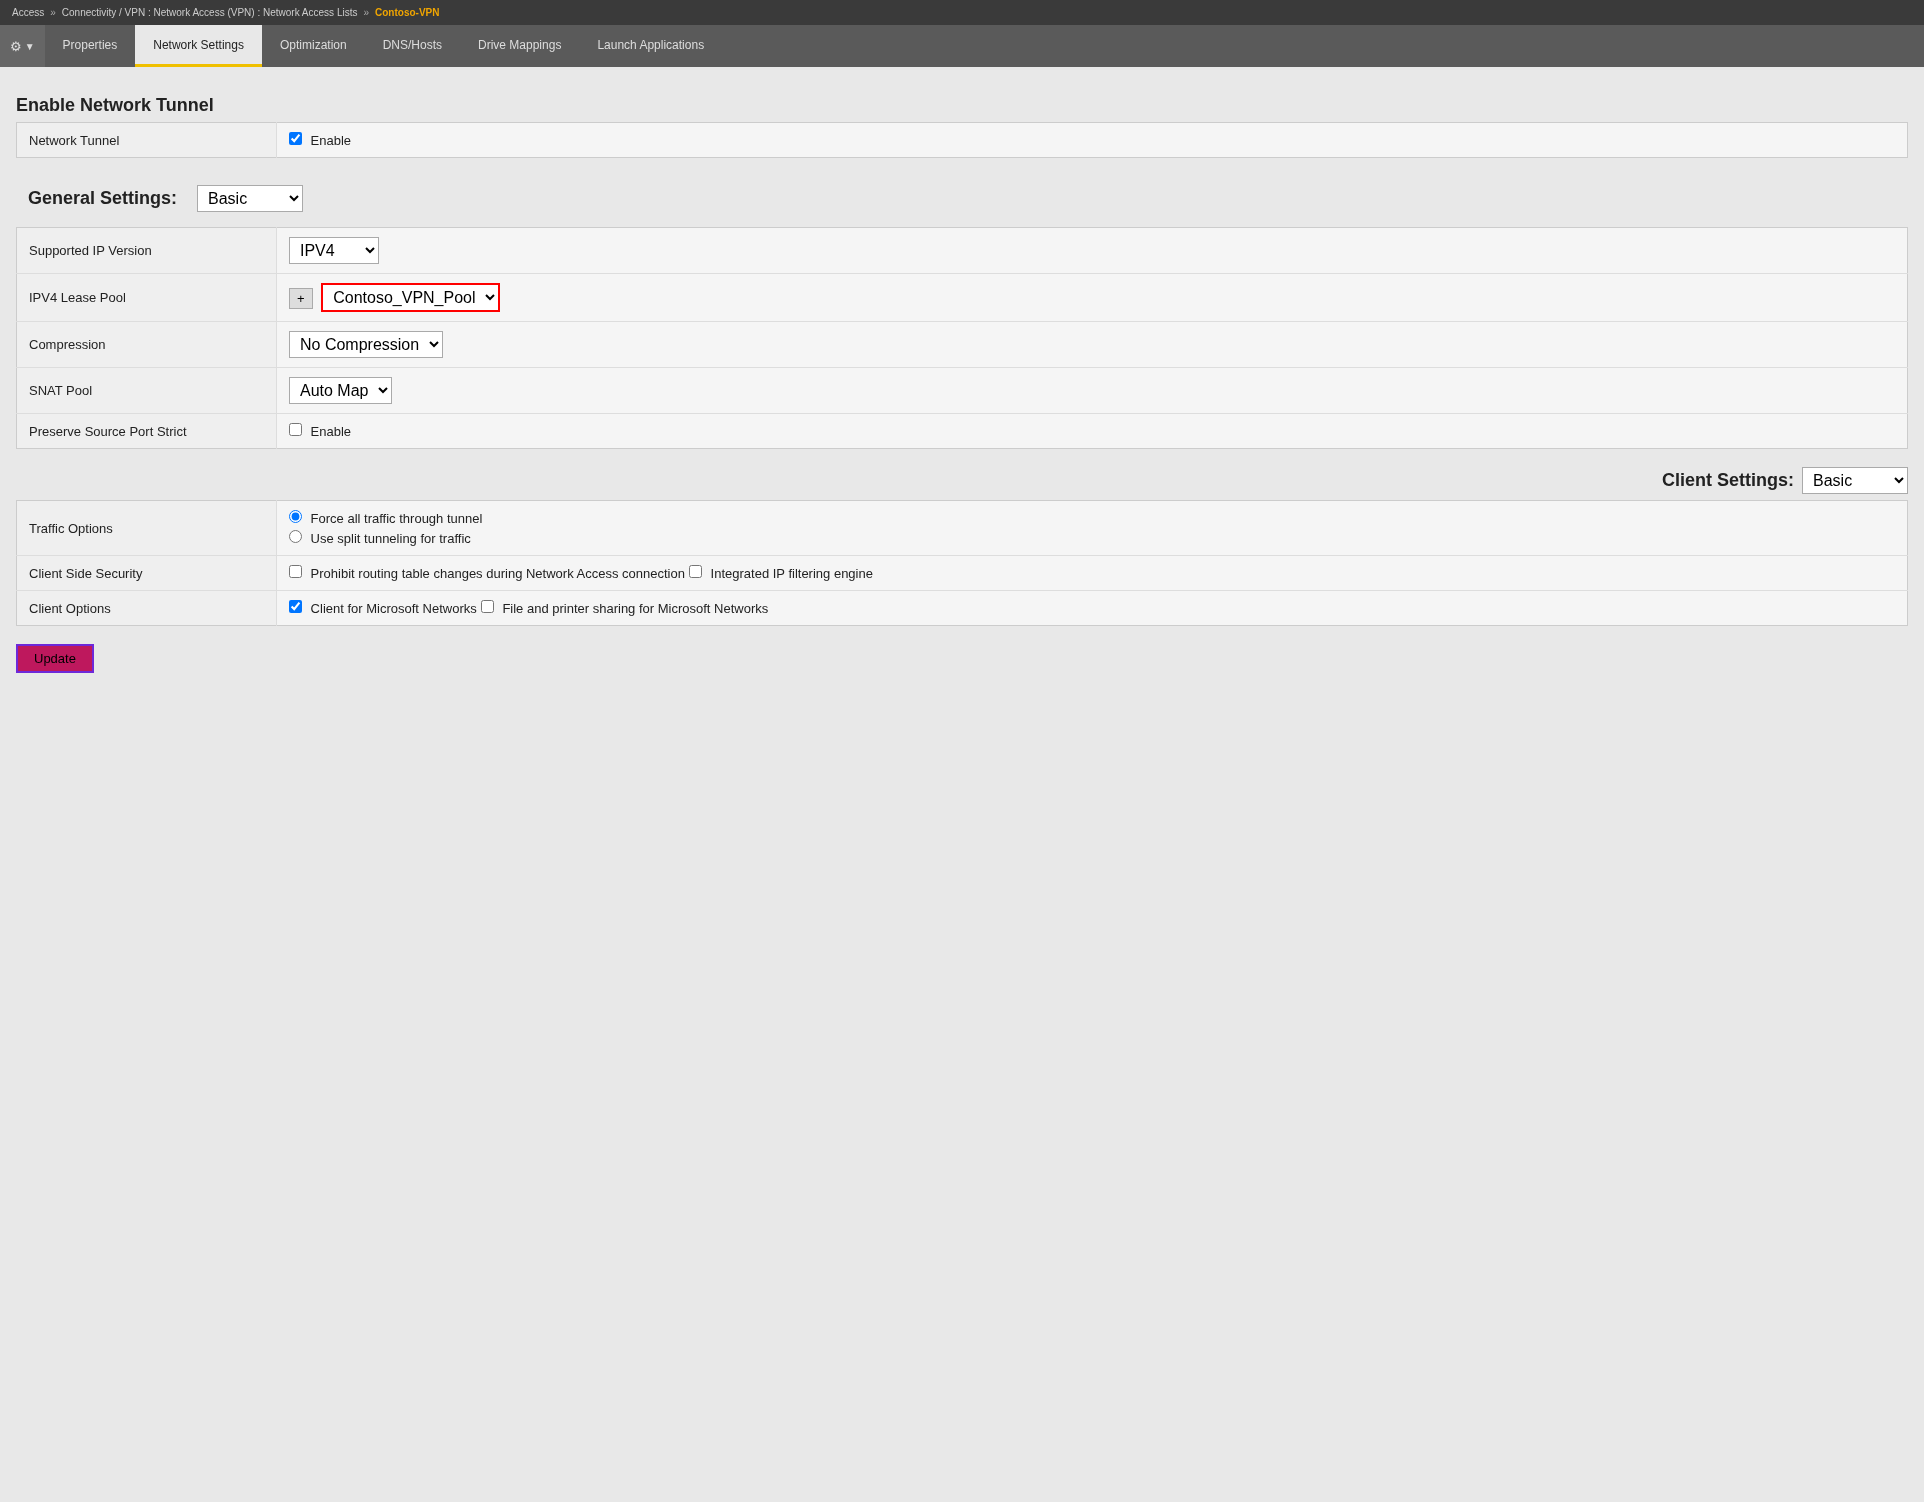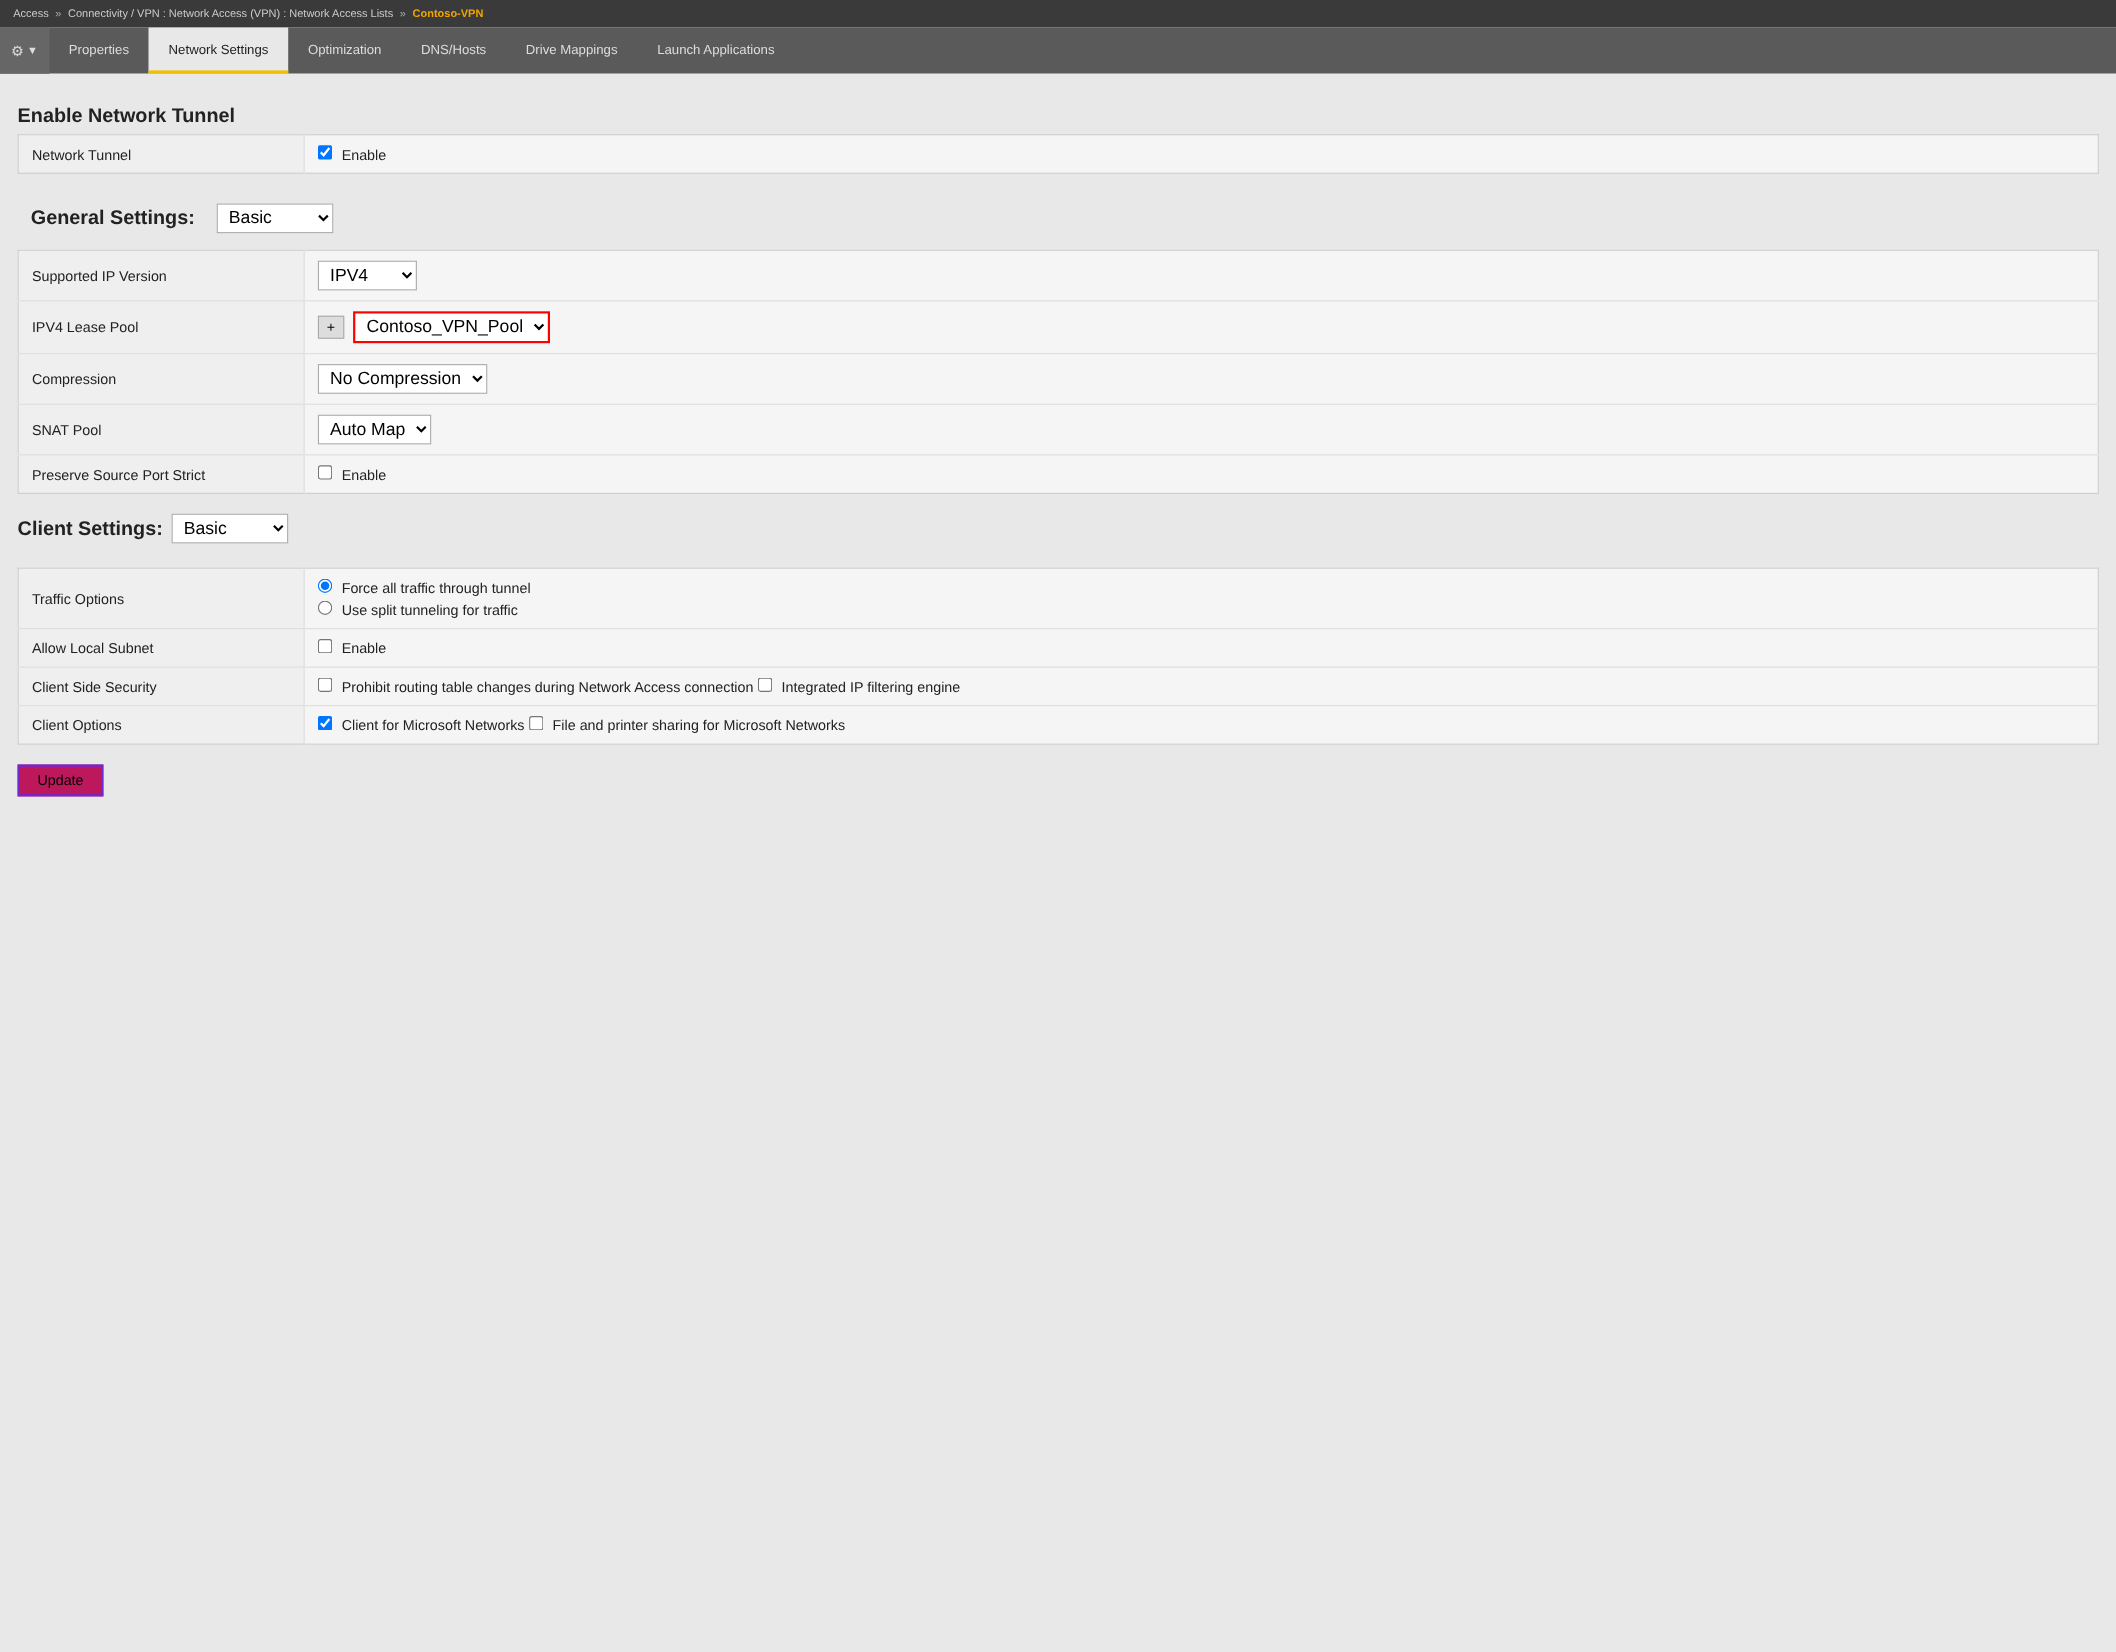--- a/index.html
+++ b/index.html
@@ -137,21 +137,22 @@
     .red-highlight {
       border: 2px solid red !important;
       outline: none;
     }
 
     
     .client-settings-header {
       display: flex;
       align-items: center;
       gap: 8px;
-      margin-bottom: 22px;
+      margin-bottom: 6px;
+      justify-content: flex-end;
     }
 
     .radio-group {
       display: flex;
       flex-direction: column;
       gap: 4px;
     }
 
     .checkbox-group {
       display: flex;
@@ -287,28 +288,20 @@
           <label>
             <input type="radio" name="traffic" checked="" style=""> Force all traffic through tunnel
           </label>
           <label>
             <input type="radio" name="traffic" style=""> Use split tunneling for traffic
           </label>
         </div>
       </td>
     </tr>
 
-    <tr>
-      <td>Allow Local Subnet</td>
-      <td>
-        <label>
-          <input type="checkbox" style=""> Enable
-        </label>
-      </td>
-    </tr>
 
     <tr>
       <td>Client Side Security</td>
       <td>
         <div class="checkbox-group">
           <label>
             <input type="checkbox" style=""> Prohibit routing table changes during Network Access connection
           </label>
           <label>
             <input type="checkbox" style=""> Integrated IP filtering engine

